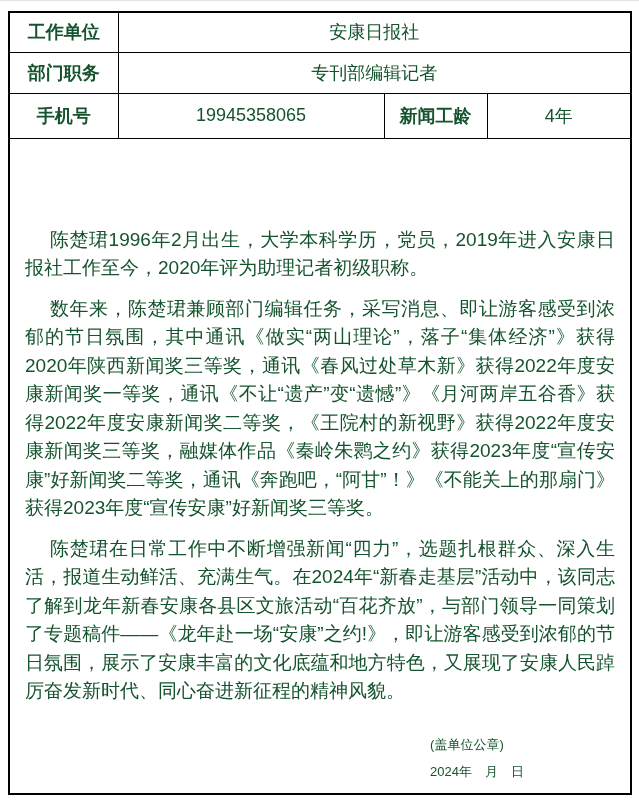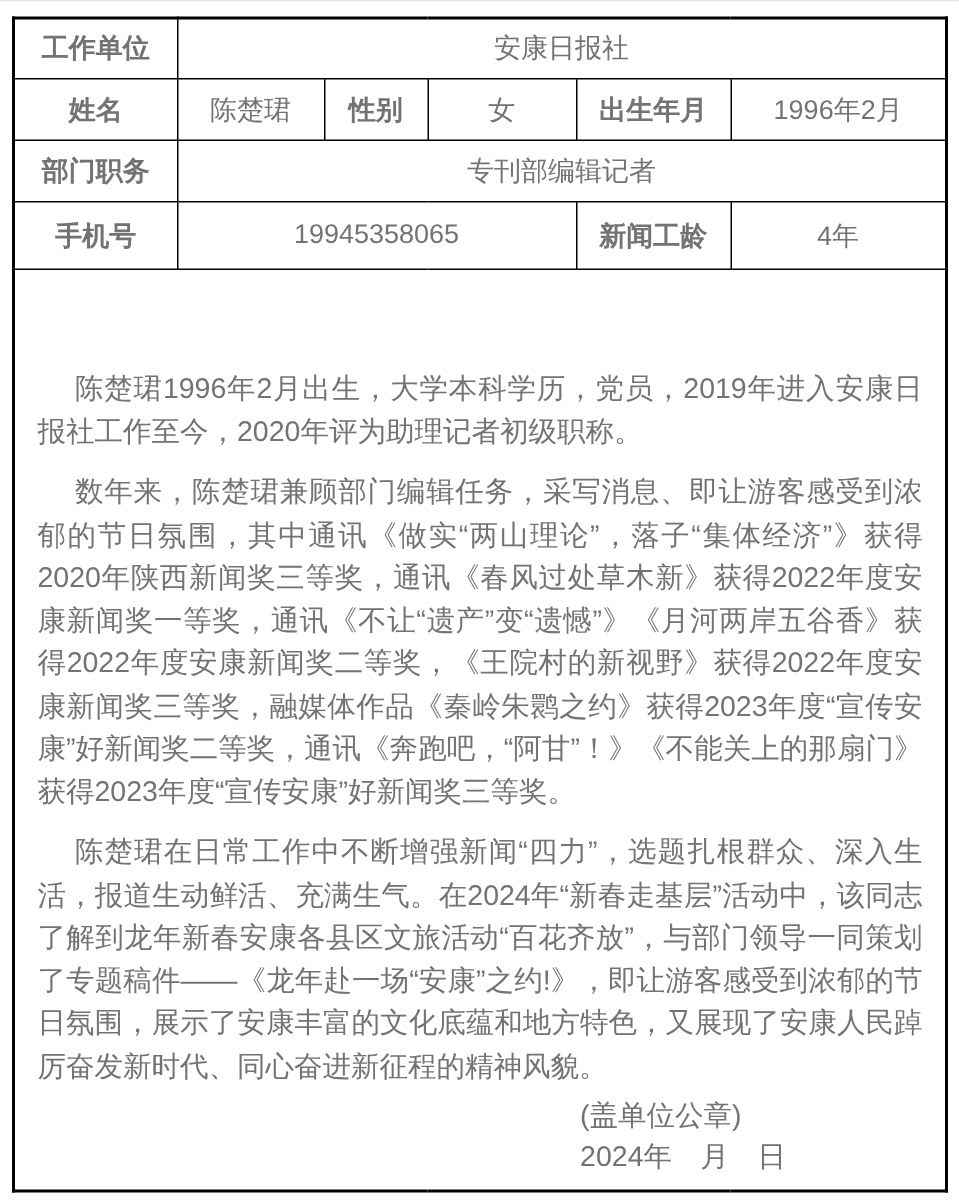--- a/index.html
+++ b/index.html
@@ -4,21 +4,21 @@
 <style>
   * { box-sizing: border-box; }
   html, body { margin: 0; padding: 0; background: #ffffff; }
   .page {
     position: relative;
     width: 639px;
     height: 802px;
     background: #ffffff;
     border-top: 1px solid #e4e4e4;
     font-family: "Liberation Sans", "DejaVu Sans", sans-serif;
-    color: #737373;
+    color: #14532d;
     overflow: hidden;
   }
   table.doc {
     position: absolute;
     left: 8px;
     top: 10px;
     width: 622px;
     height: 784px;
     border-collapse: collapse;
     table-layout: fixed;
@@ -50,21 +50,21 @@
     font-size: 19px;
     line-height: 28.5px;
     text-indent: 25px;
     text-align: justify;
     letter-spacing: 0px;
   }
   .stamp-block {
     position: absolute;
     right: 106px;
     bottom: 8px;
-    font-size: 19px;
+    font-size: 13px;
     line-height: 27px;
     text-align: left;
     white-space: nowrap;
     margin-left: 16px;
   }
 </style>
 </head>
 <body>
 
 <div class="page">
@@ -74,28 +74,20 @@
       <col style="width:98px">
       <col style="width:69px">
       <col style="width:99px">
       <col style="width:103px">
       <col style="width:144px">
     </colgroup>
     <tbody>
       <tr class="r1">
         <td class="label">工作单位</td>
         <td class="value" colspan="5">安康日报社</td>
-      </tr>
-      <tr class="r2">
-        <td class="label">姓名</td>
-        <td class="value">陈楚珺</td>
-        <td class="label">性别</td>
-        <td class="value">女</td>
-        <td class="label">出生年月</td>
-        <td class="value">1996年2月</td>
       </tr>
       <tr class="r3">
         <td class="label">部门职务</td>
         <td class="value" colspan="5">专刊部编辑记者</td>
       </tr>
       <tr class="r4">
         <td class="label">手机号</td>
         <td class="value" colspan="3">19945358065</td>
         <td class="label">新闻工龄</td>
         <td class="value">4年</td>

